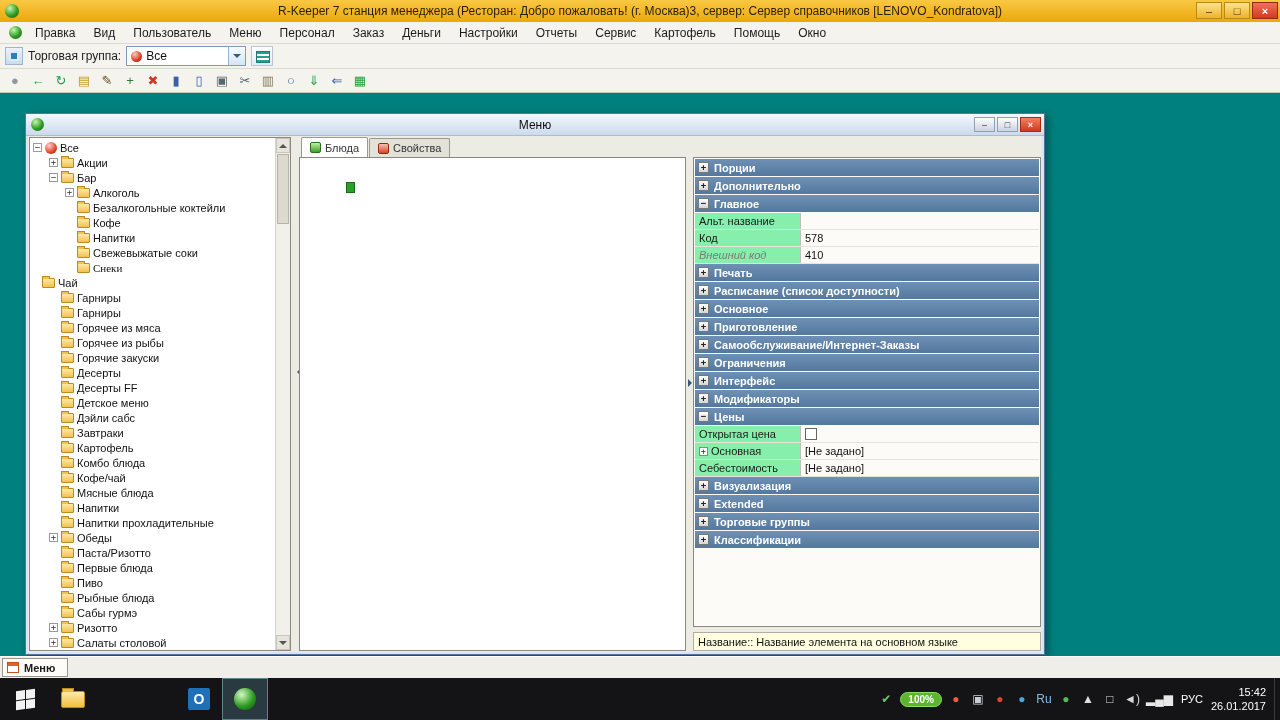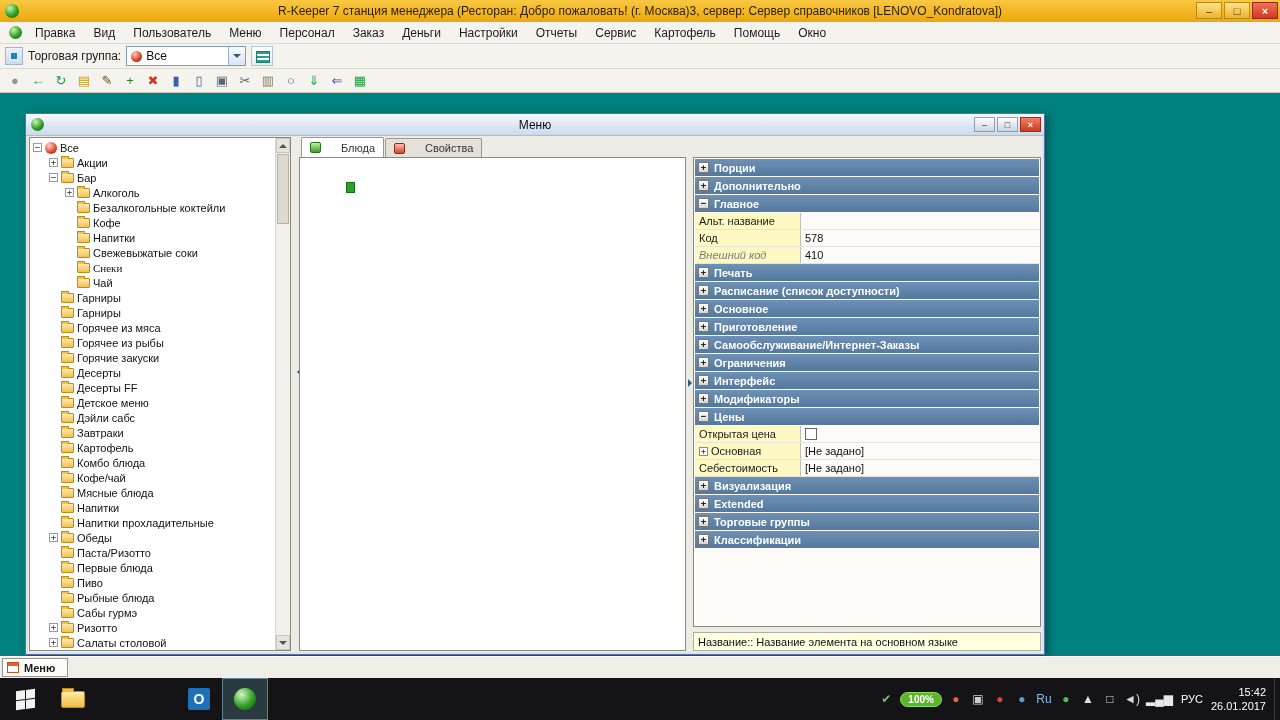--- a/index.html
+++ b/index.html
@@ -87,38 +87,38 @@
   .vs-thumb { height:70px; margin:1px; background:#ddd9cf; border:1px solid #b5b2a8; }
   .vs-spacer { flex:1; }
 
   .splitter-v { width:7px; position:relative; flex:none; }
   .splitter-v.left::before { content:""; position:absolute; top:45%; left:1px; border:4px solid transparent; border-right-color:#3a5a7a; }
   .splitter-v.right::before { content:""; position:absolute; top:45%; left:2px; border:4px solid transparent; border-left-color:#3a5a7a; }
 
   
   .right-side { flex:1; display:flex; flex-direction:column; margin:1px 1px 1px 0; min-width:0; }
   .tab-bar { height:20px; display:flex; align-items:flex-end; gap:1px; padding-left:2px; flex:none; }
-  .tab { height:19px; display:flex; align-items:center; gap:20px; padding:0 8px; font-size:11px;
+  .tab { height:19px; display:flex; align-items:center; gap:4px; padding:0 8px; font-size:11px;
     background:#e4e1d9; border:1px solid #9a988f; border-bottom:none; border-radius:2px 2px 0 0; color:#333; }
   .tab.active { background:#fff; height:20px; }
   .tab-icon { width:11px; height:11px; border-radius:2px; flex:none; }
   .tab-icon-green { background:linear-gradient(#bff0a0,#3f9e2f); border:1px solid #2a7020; }
   .tab-icon-red { background:linear-gradient(#f8c0b0,#cf4a2a); border:1px solid #8e2c12; }
   .tab-page { flex:1; display:flex; min-height:0; }
   .list-area { flex:1; background:#fff; border:1px solid #8a887f; position:relative; min-width:0; }
   .new-dish { position:absolute; left:46px; top:24px; width:9px; height:11px; background:#2aa02a; border:1px solid #176e17; }
 
   .props-panel { width:348px; display:flex; flex-direction:column; min-height:0; flex:none; }
   .sections { flex:1; background:#fcfbf7; border:1px solid #8a887f; overflow:hidden; padding:1px; }
   .sec-header { height:17px; background:linear-gradient(#6e90b4,#54789e); color:#fff; font-size:11px; font-weight:bold;
     display:flex; align-items:center; gap:5px; padding-left:3px; margin-bottom:1px; }
   .sec-exp { width:11px; height:11px; background:linear-gradient(#fff,#d5d5d5); border:1px solid #777; color:#222;
     font-size:9px; line-height:9px; text-align:center; font-weight:bold; flex:none; font-family:"DejaVu Sans Mono", monospace; }
   .prop-row { height:17px; display:flex; border-bottom:1px solid #e6e3dc; font-size:11px; }
-  .prop-label { width:106px; background:#fef9c3; display:flex; align-items:center; padding-left:4px; gap:3px;
+  .prop-label { width:106px; background:#86efac; display:flex; align-items:center; padding-left:4px; gap:3px;
     border-right:1px solid #c2beb5; color:#1a1a1a; flex:none; }
   .prop-label.red .pl-text { color:#c00000; }
   .prop-label.italic .pl-text { font-style:italic; color:#7a7a7a; }
   .row-exp { width:9px; height:9px; border:1px solid #888; background:#fff; font-size:8px; line-height:7px;
     text-align:center; flex:none; font-family:"DejaVu Sans Mono", monospace; }
   .prop-value { flex:1; background:#fcfbf7; display:flex; align-items:center; padding-left:4px; color:#111; min-width:0; }
   .prop-input { flex:1; height:15px; margin-right:3px; border:1px dotted #444; background:#fff; font-size:11px;
     font-family:inherit; padding:0 2px; outline:none; }
   .checkbox { width:12px; height:12px; border:1px solid #666; background:#fff; flex:none; }
   .hint-bar { height:19px; margin-top:5px; background:#ffffe0; border:1px solid #b0aea4; font-size:11px;
@@ -276,21 +276,21 @@
               <div class="tree-row" style="padding-left: 35px;">
                 <span class="expander nox"></span>
                 <span class="i-folder"></span>
                 <span class="tree-label">Свежевыжатые соки</span>
               </div>
               <div class="tree-row" style="padding-left: 35px; font-family: Liberation Serif, serif;">
                 <span class="expander nox"></span>
                 <span class="i-folder"></span>
                 <span class="tree-label">Снеки</span>
               </div>
-              <div class="tree-row" style="padding-left: 35px;">
+              <div class="tree-row" style="">
                 <span class="expander nox"></span>
                 <span class="i-folder"></span>
                 <span class="tree-label">Чай</span>
               </div>
               <div class="tree-row" style="padding-left: 19px;">
                 <span class="expander nox"></span>
                 <span class="i-folder"></span>
                 <span class="tree-label">Гарниры</span>
               </div>
               <div class="tree-row" style="padding-left: 19px;">

